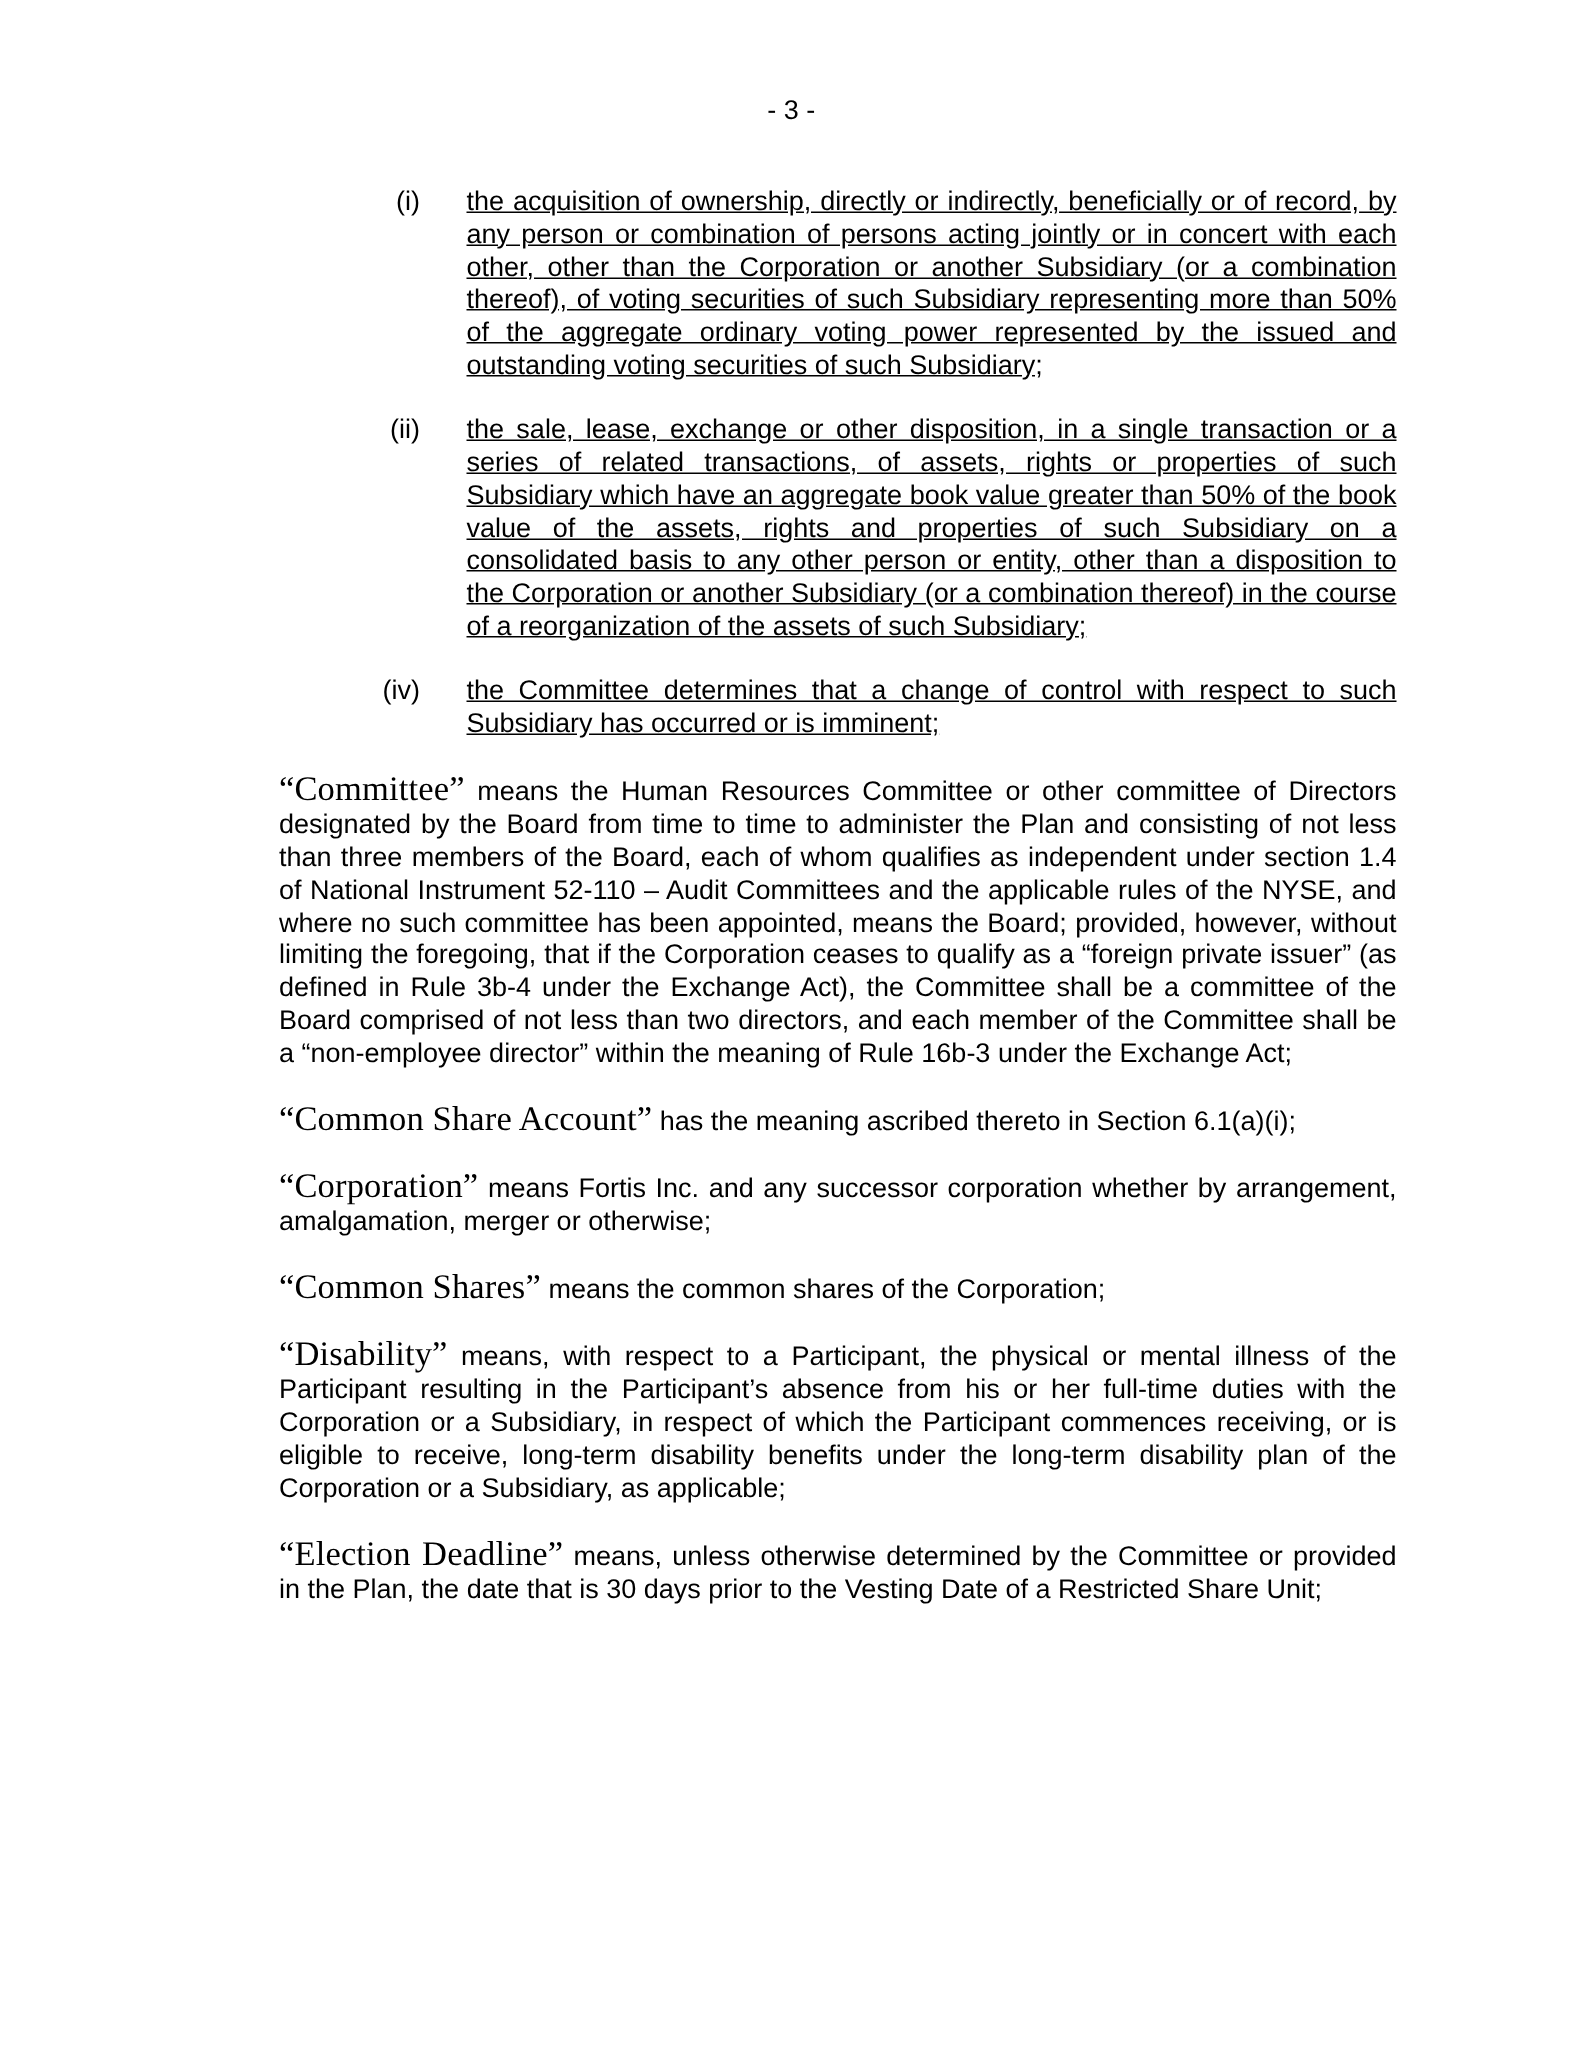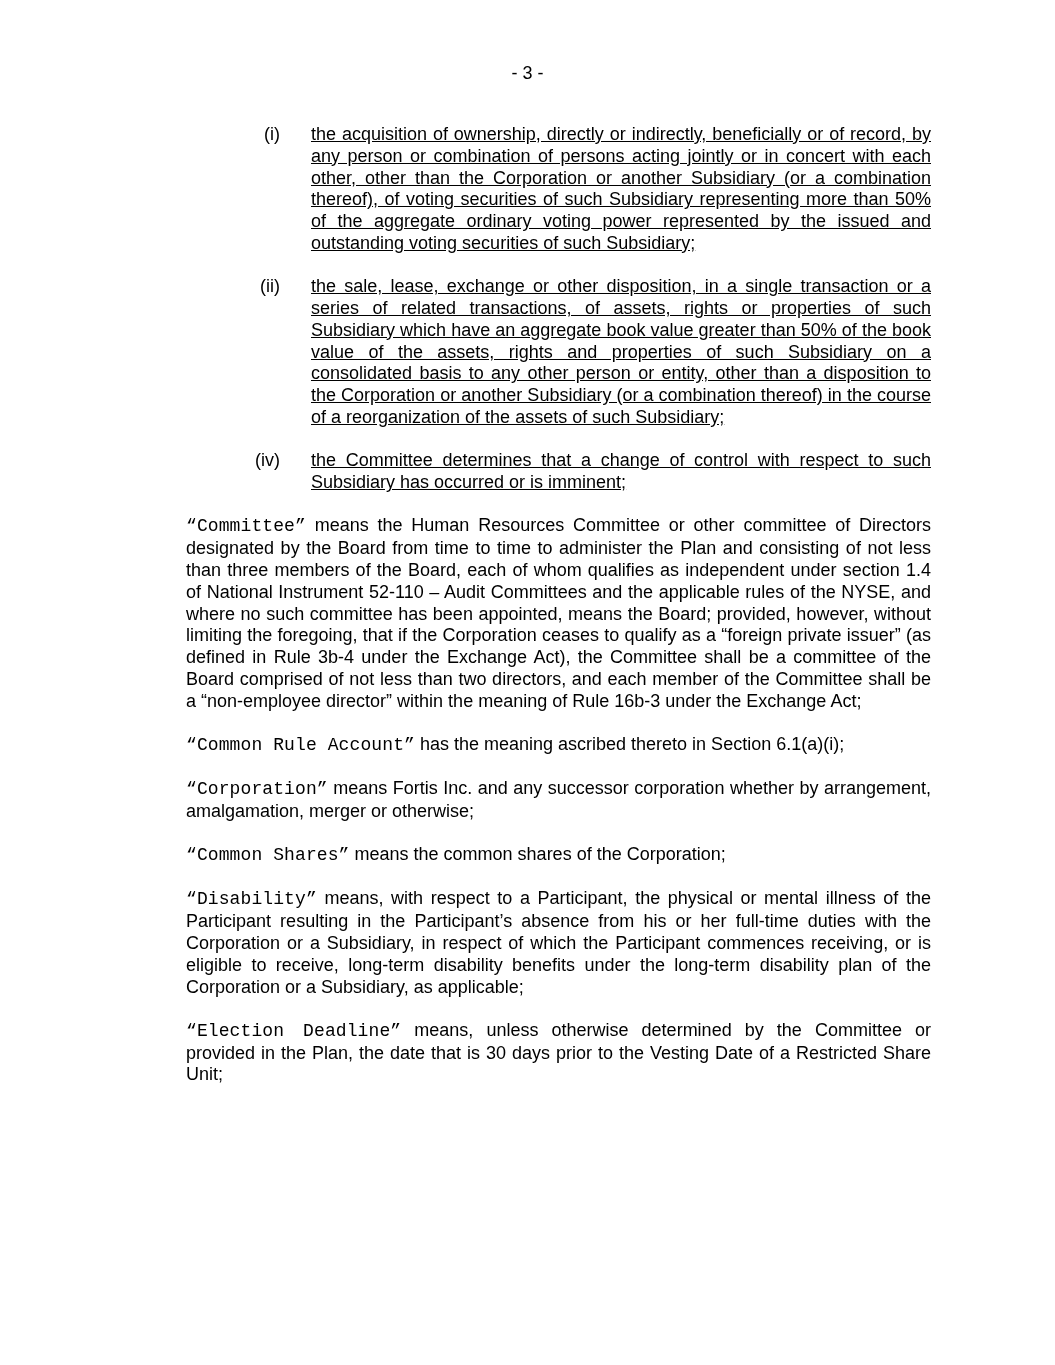--- a/index.html
+++ b/index.html
@@ -5,21 +5,21 @@
   html, body { margin: 0; padding: 0; background: #ffffff; }
   body { width: 1055px; height: 1365px; position: relative; overflow: hidden;
          font-family: "Liberation Sans", sans-serif; color: #000; }
   .page-num { position: absolute; top: 62px; left: 0; width: 1055px; text-align: center;
               font-size: 18px; line-height: 22px; }
   .content { position: absolute; top: 124px; left: 186px; width: 745px; font-size: 18px; line-height: 21.8px; }
   .item { position: relative; padding-left: 125px; text-align: justify; margin-bottom: 21.5px; }
   .item .label { position: absolute; left: 0; width: 94px; text-align: right; }
   .item .text { display: block; text-decoration: underline; }
   .def { text-align: justify; margin: 0 0 21.4px 0; }
-  .term { font-family: Liberation Mono, monospace; font-size: 18px; letter-spacing: 0.1px; }
+  .term { font-family: Liberation Serif, serif; font-size: 23px; letter-spacing: 0.1px; }
   .nojust { text-align: left; }
 </style>
 </head>
 <body>
 
 <div class="page-num">- 3 -</div>
 
 <div class="content">
   <div class="item">
     <span class="label">(i)</span>
@@ -28,18 +28,18 @@
   <div class="item">
     <span class="label">(ii)</span>
     <span class="text">the sale, lease, exchange or other disposition, in a single transaction or a series of related transactions, of assets, rights or properties of such Subsidiary which have an aggregate book value greater than 50% of the book value of the assets, rights and properties of such Subsidiary on a consolidated basis to any other person or entity, other than a disposition to the Corporation or another Subsidiary (or a combination thereof) in the course of a reorganization of the assets of such Subsidiary;</span>
   </div>
   <div class="item">
     <span class="label">(iv)</span>
     <span class="text">the Committee determines that a change of control with respect to such Subsidiary has occurred or is imminent;</span>
   </div>
 
   <p class="def"><span class="term">“Committee”</span><span> means the Human Resources Committee or other committee of Directors designated by the Board from time to time to administer the Plan and consisting of not less than three members of the Board, each of whom qualifies as independent under section 1.4 of National Instrument 52-110 – Audit Committees and the applicable rules of the NYSE, and where no such committee has been appointed, means the Board; provided, however, without limiting the foregoing, that if the Corporation ceases to qualify as a “foreign private issuer” (as defined in Rule 3b-4 under the Exchange Act), the Committee shall be a committee of the Board comprised of not less than two directors, and each member of the Committee shall be a “non-employee director” within the meaning of Rule 16b-3 under the Exchange Act;</span></p>
-  <p class="def nojust"><span class="term">“Common Rule Account”</span><span> has the meaning ascribed thereto in Section 6.1(a)(i);</span></p>
+  <p class="def nojust"><span class="term">“Common Share Account”</span><span> has the meaning ascribed thereto in Section 6.1(a)(i);</span></p>
   <p class="def"><span class="term">“Corporation”</span><span> means Fortis Inc. and any successor corporation whether by arrangement, amalgamation, merger or otherwise;</span></p>
   <p class="def nojust"><span class="term">“Common Shares”</span><span> means the common shares of the Corporation;</span></p>
   <p class="def"><span class="term">“Disability”</span><span> means, with respect to a Participant, the physical or mental illness of the Participant resulting in the Participant’s absence from his or her full-time duties with the Corporation or a Subsidiary, in respect of which the Participant commences receiving, or is eligible to receive, long-term disability benefits under the long-term disability plan of the Corporation or a Subsidiary, as applicable;</span></p>
   <p class="def"><span class="term">“Election Deadline”</span><span> means, unless otherwise determined by the Committee or provided in the Plan, the date that is 30 days prior to the Vesting Date of a Restricted Share Unit;</span></p>
 </div>
 
 </body></html>

